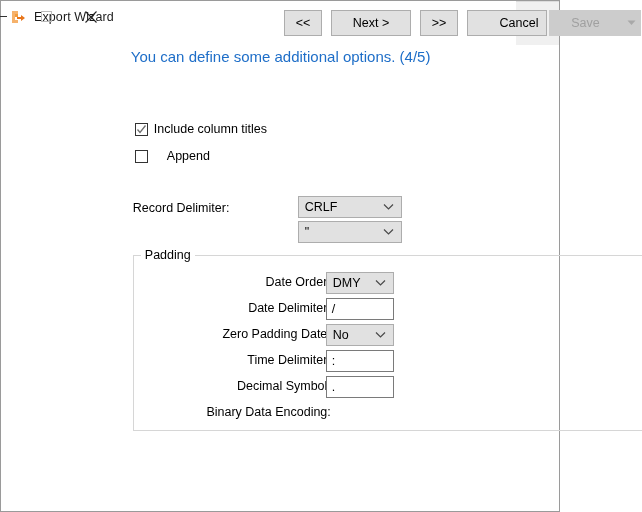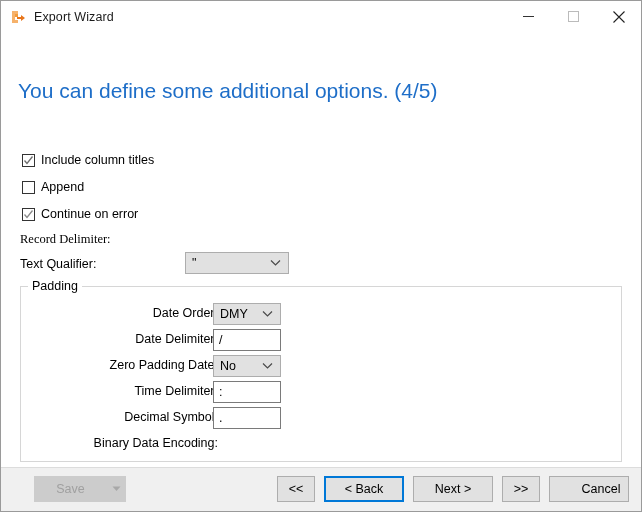--- a/index.html
+++ b/index.html
@@ -11,27 +11,27 @@
     height: 512px;
     overflow: hidden;
     font-family: "Liberation Sans", sans-serif;
     font-size: 12px;
     color: #000000;
     background: #ffffff;
   }
 
   .window {
     position: relative;
-    width: 642px;
+    width: 560px;
     height: 512px;
     box-sizing: border-box;
     border: 1px solid #9a9a9a;
     background: #ffffff;
     display: flex;
-    flex-direction: column;
+    flex-direction: row;
   }
 
   
   .titlebar {
     height: 31px;
     flex: 0 0 31px;
     background: #ffffff;
     display: flex;
     align-items: center;
     position: relative;
@@ -68,42 +68,42 @@
     border: none;
     padding: 0;
   }
   .win-btn svg { display: block; }
 
   
   .heading {
     position: absolute;
     left: 17px;
     top: 47px;
-    font-size: 21px;
+    font-size: 15px;
     color: #1e6ec8;
     white-space: nowrap;
   }
 
   
   .body-area {
     position: relative;
     flex: 1 1 auto;
     background: #ffffff;
   }
 
   
   .cbrow {
     position: absolute;
     left: 21px;
     display: flex;
     align-items: center;
     white-space: nowrap;
   }
   .cbrow.r1 { top: 121px; }
-  .cbrow.r2 { top: 148px; }
+  .cbrow.r2 { top: 148px; gap: 13px; }
   .cbrow.r3 { top: 175px; }
   .cbox {
     width: 13px;
     height: 13px;
     box-sizing: border-box;
     border: 1px solid #333333;
     background: #ffffff;
     margin-right: 6px;
     flex: 0 0 13px;
     position: relative;
@@ -119,21 +119,21 @@
   }
 
   
   .lrow {
     position: absolute;
     left: 19px;
     height: 22px;
     display: flex;
     align-items: center;
   }
-  .lrow.d1 { top: 196px; font-family: Liberation Serif, serif; }
+  .lrow.d1 { top: 196px; }
   .lrow.d2 { top: 221px; }
   .lrow .lbl {
     font-size: 12.5px;
     white-space: nowrap;
   }
 
   
   .combo {
     box-sizing: border-box;
     height: 22px;
@@ -334,36 +334,33 @@
         </svg>
       </span>
       <span class="cblabel">Include column titles</span>
     </div>
 
     <div class="cbrow r2">
       <span class="cbox"></span>
       <span class="cblabel">Append</span>
     </div>
 
-    <div class="cbrow r3">
-      <span class="cbox">
-        <svg width="11" height="11" viewBox="0 0 11 11">
-          <path d="M1.5 5.5 L4 8.5 L9.5 1.5" stroke="#8a8a8a" stroke-width="1.3" fill="none"></path>
-        </svg>
-      </span>
-      <span class="cblabel">Continue on error</span>
-    </div>
 
     <div class="lrow d1">
       <span class="lbl">Record Delimiter:</span>
     </div>
-
-    <div class="lrow d2">
-      <span class="lbl">Text Qualifier:</span>
-    </div>
+    <div class="combo combo-rd">
+      <span>CRLF</span>
+      <span class="arrow">
+        <svg width="11" height="7" viewBox="0 0 11 7">
+            <path d="M1 1 L5.5 5.5 L10 1" stroke="#4a4a4a" stroke-width="1.2" fill="none"></path>
+          </svg>
+      </span>
+    </div>
+
     <div class="combo combo-tq">
       <span>"</span>
       <span class="arrow">
         <svg width="11" height="7" viewBox="0 0 11 7">
             <path d="M1 1 L5.5 5.5 L10 1" stroke="#4a4a4a" stroke-width="1.2" fill="none"></path>
           </svg>
       </span>
     </div>
 
     <div class="groupbox"></div>
@@ -426,21 +423,20 @@
       <div class="btn disabled save-main">Save</div>
       <div class="btn disabled save-arrow">
         <svg width="9" height="6" viewBox="0 0 9 6">
             <path d="M0.5 0.5 L4.5 5 L8.5 0.5 Z" fill="#a8a8a8"></path>
           </svg>
       </div>
     </div>
 
     <div class="nav-buttons">
       <div class="btn b-dd">&lt;&lt;</div>
-      <div class="btn b-back focused">&lt; Back</div>
       <div class="btn b-next">Next &gt;</div>
       <div class="btn b-ff">&gt;&gt;</div>
       <div class="btn b-cancel">Cancel</div>
     </div>
 
   </div>
 
 </div>
 
 </body></html>

